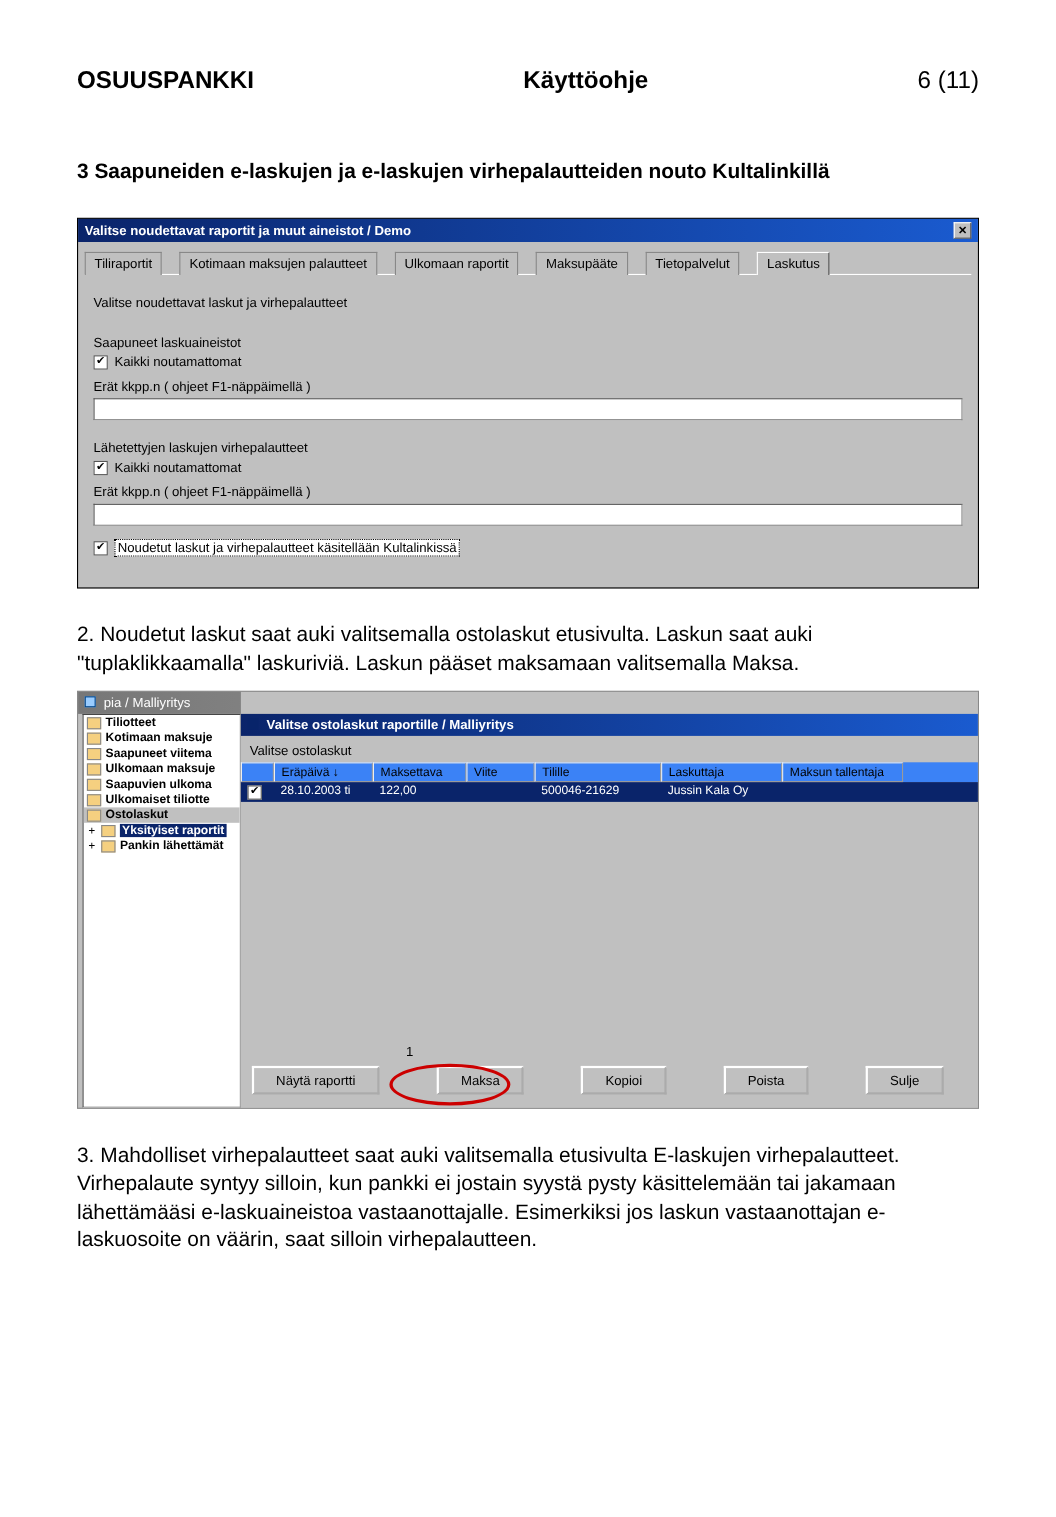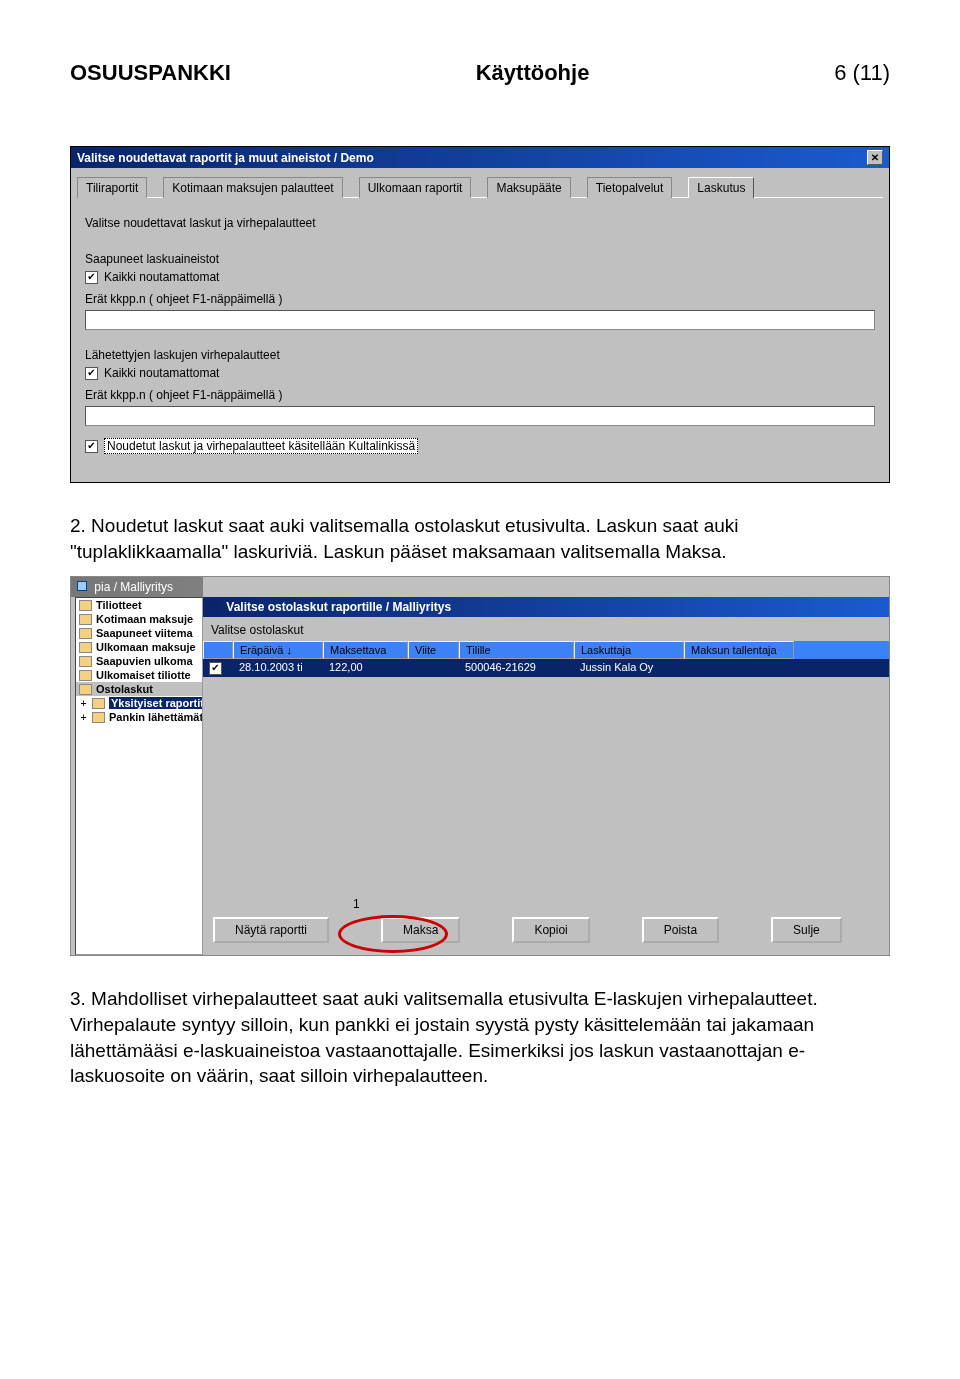--- a/index.html
+++ b/index.html
@@ -17,51 +17,52 @@
   .tab{background:#c0c0c0;border:1px solid #888;border-bottom:none;padding:3px 8px;font-size:12px;position:relative;top:1px}
   .tab.active{background:#c0c0c0;border-top:1px solid #fff;border-left:1px solid #fff;border-right:1px solid #555;z-index:2}
   .tabpanel{background:#c0c0c0;border-top:1px solid #fff;margin:0 6px 10px 6px;padding:10px 8px 16px 8px}
   .lbl{font-size:12px;margin:8px 0 4px 0}
   .chkrow{display:flex;align-items:center;gap:6px;font-size:12px;margin:2px 0}
   .chkbox{width:13px;height:13px;border:1px solid #555;background:#fff;display:inline-flex;align-items:center;justify-content:center;font-size:10px;line-height:1}
   .textinput{width:100%;height:20px;background:#fff;border:1px solid #888;border-top-color:#555;border-left-color:#555}
   .spacer{height:10px}
   
   .dlg2{display:flex;background:#c0c0c0;border:1px solid #888;height:380px;position:relative;font-family:Tahoma,Arial,sans-serif;font-size:12px;margin:10px 0 30px 0}
-  .tree{width:128px;background:#fff;border:1px inset #999;margin:20px 0 0 4px;overflow:hidden}
+  .tree{width:144px;background:#fff;border:1px inset #999;margin:20px 0 0 4px;overflow:hidden}
   .treeitem{display:flex;align-items:center;gap:4px;padding:1px 3px;font-size:11px;white-space:nowrap}
   .treeicon{width:13px;height:11px;background:#f5d080;border:1px solid #888;flex:0 0 auto}
   .treesel{background:#c0c0c0}
   .treeexp{width:9px;text-align:center;font-size:10px;flex:0 0 auto;font-family:monospace}
   .dlg2-right{flex:1;position:relative;background:#c0c0c0}
   .dlg2-tb{background:linear-gradient(to right,#0a246a,#1a5bd0);color:#fff;font-weight:bold;font-size:12px;padding:3px 6px;margin:0 0 2px 0}
   .dlg2-sub{padding:4px 8px;font-size:12px}
   .gridhdr{display:flex;background:#3b82f6;font-size:11px}
   .gridhdr div{border:1px outset #eee;padding:2px 6px}
   .gridrow{display:flex;background:#0a246a;color:#fff;font-size:11px}
   .gridrow div{padding:2px 6px}
   .colchk{width:30px}
-  .col1{width:90px}.col2{width:85px}.col3{width:51px}.col4{width:115px}.col5{width:110px}.col6{width:110px}
+  .col1{width:90px}.col2{width:85px}.col3{width:62px}.col4{width:115px}.col5{width:110px}.col6{width:110px}
   .btnrow{position:absolute;bottom:12px;left:10px;right:10px;display:flex;gap:52px;align-items:center;justify-content:flex-start;font-size:12px}
   .winbtn{background:#c0c0c0;border:2px outset #fff;padding:4px 20px;font-size:12px}
   .ellipse{position:absolute;border:3px solid #c00;border-radius:50%;width:110px;height:38px;pointer-events:none}
   .apptitle{background:linear-gradient(to right,#777,#aaa);color:#fff;font-size:12px;padding:3px 6px}
   .minimaxicons{display:inline-flex;gap:2px}
   .mmicon{width:16px;height:14px;background:#c0c0c0;border:1px outset #fff;font-size:9px;display:inline-flex;align-items:center;justify-content:center}
 </style>
 </head>
 <body>
 
 <div class="page">
   <div class="header">
     <span>OSUUSPANKKI</span>
     <span>Käyttöohje</span>
     <span class="header-right">6 (11)</span>
   </div>
 
+  <div class="section-title">3 Saapuneiden e-laskujen ja e-laskujen virhepalautteiden nouto Kultalinkillä</div>
 
   <div class="dlg">
     <div class="titlebar">
       <span>Valitse noudettavat raportit ja muut aineistot / Demo</span>
       <span class="close-x">✕</span>
     </div>
     <div class="tabs">
       <div class="tab">Tiliraportit</div>
       <div class="tab">Kotimaan maksujen palautteet</div>
       <div class="tab">Ulkomaan raportit</div>

